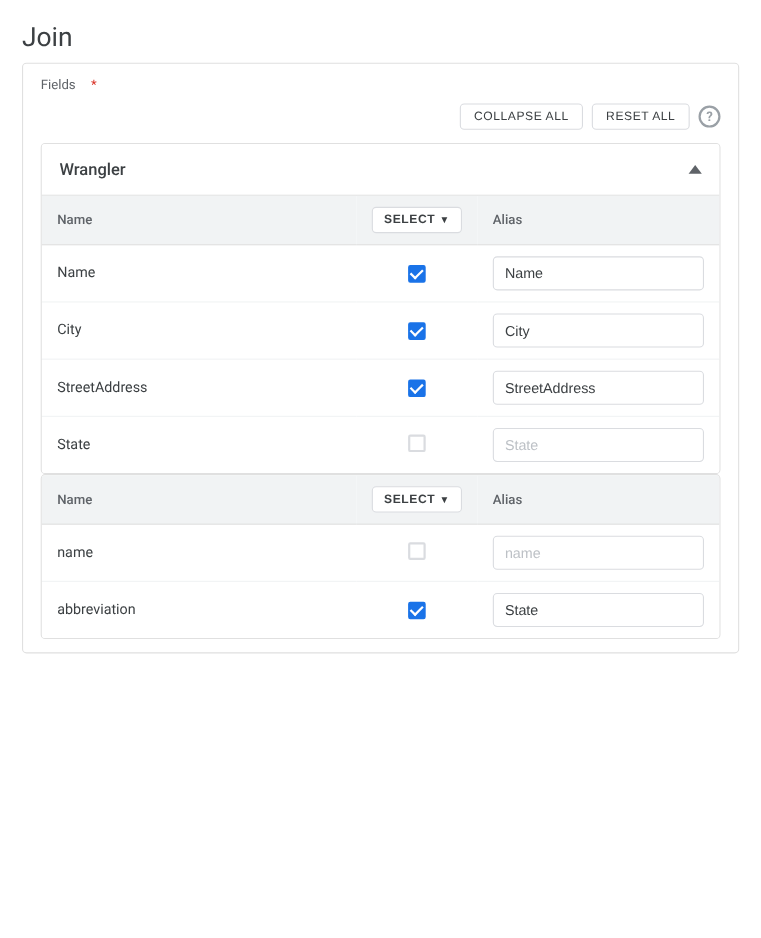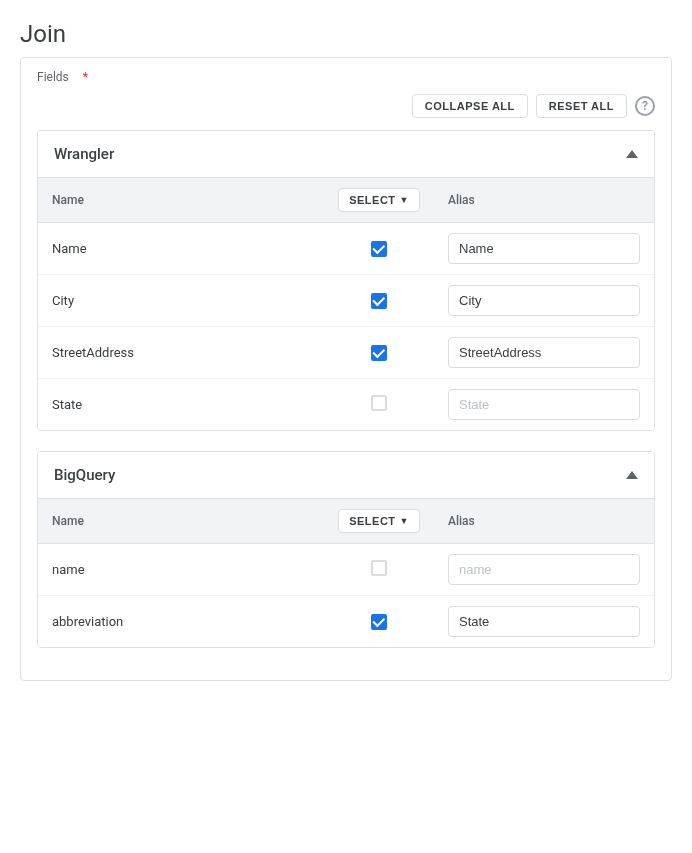--- a/index.html
+++ b/index.html
@@ -40,21 +40,21 @@
       align-items: center;
       gap: 8px;
       margin-bottom: 12px;
     }
     .btn-outline {
       border: 1px solid #dadce0;
       background: #fff;
       border-radius: 4px;
       padding: 5px 12px;
       font-size: 11px;
-      font-weight: 700;
+      font-weight: 400;
       color: #3c4043;
       cursor: pointer;
       letter-spacing: 0.5px;
       text-transform: uppercase;
     }
     .help-icon {
       width: 20px;
       height: 20px;
       border-radius: 50%;
       border: 2px solid #9aa0a6;
@@ -62,21 +62,20 @@
       align-items: center;
       justify-content: center;
       color: #9aa0a6;
       font-size: 12px;
       font-weight: bold;
       cursor: pointer;
     }
     .source-card {
       border: 1px solid #e0e0e0;
       border-radius: 4px;
-      margin-bottom: 20px;
       overflow: hidden;
     }
     .source-header {
       display: flex;
       justify-content: space-between;
       align-items: center;
       padding: 14px 16px;
       background: #fff;
       cursor: pointer;
       border-bottom: 1px solid #e0e0e0;
@@ -268,24 +267,20 @@
         </div>
       </td>
       <td>
         <input class="alias-input" type="text" value="" placeholder="State" style="">
       </td>
     </tr>
           </tbody>
         </table>
       </div>
       <div class="source-card">
-        <div class="source-header">
-    <span class="source-title">BigQuery</span>
-    <div class="chevron-up"></div>
-  </div>
         <table class="fields-table">
           <thead>
     <tr class="table-header-row">
       <th>Name</th>
       <th class="checkbox-col">
         <button class="select-btn">
           SELECT <span class="arrow">▼</span>
         </button>
       </th>
       <th class="alias-col">Alias</th>

